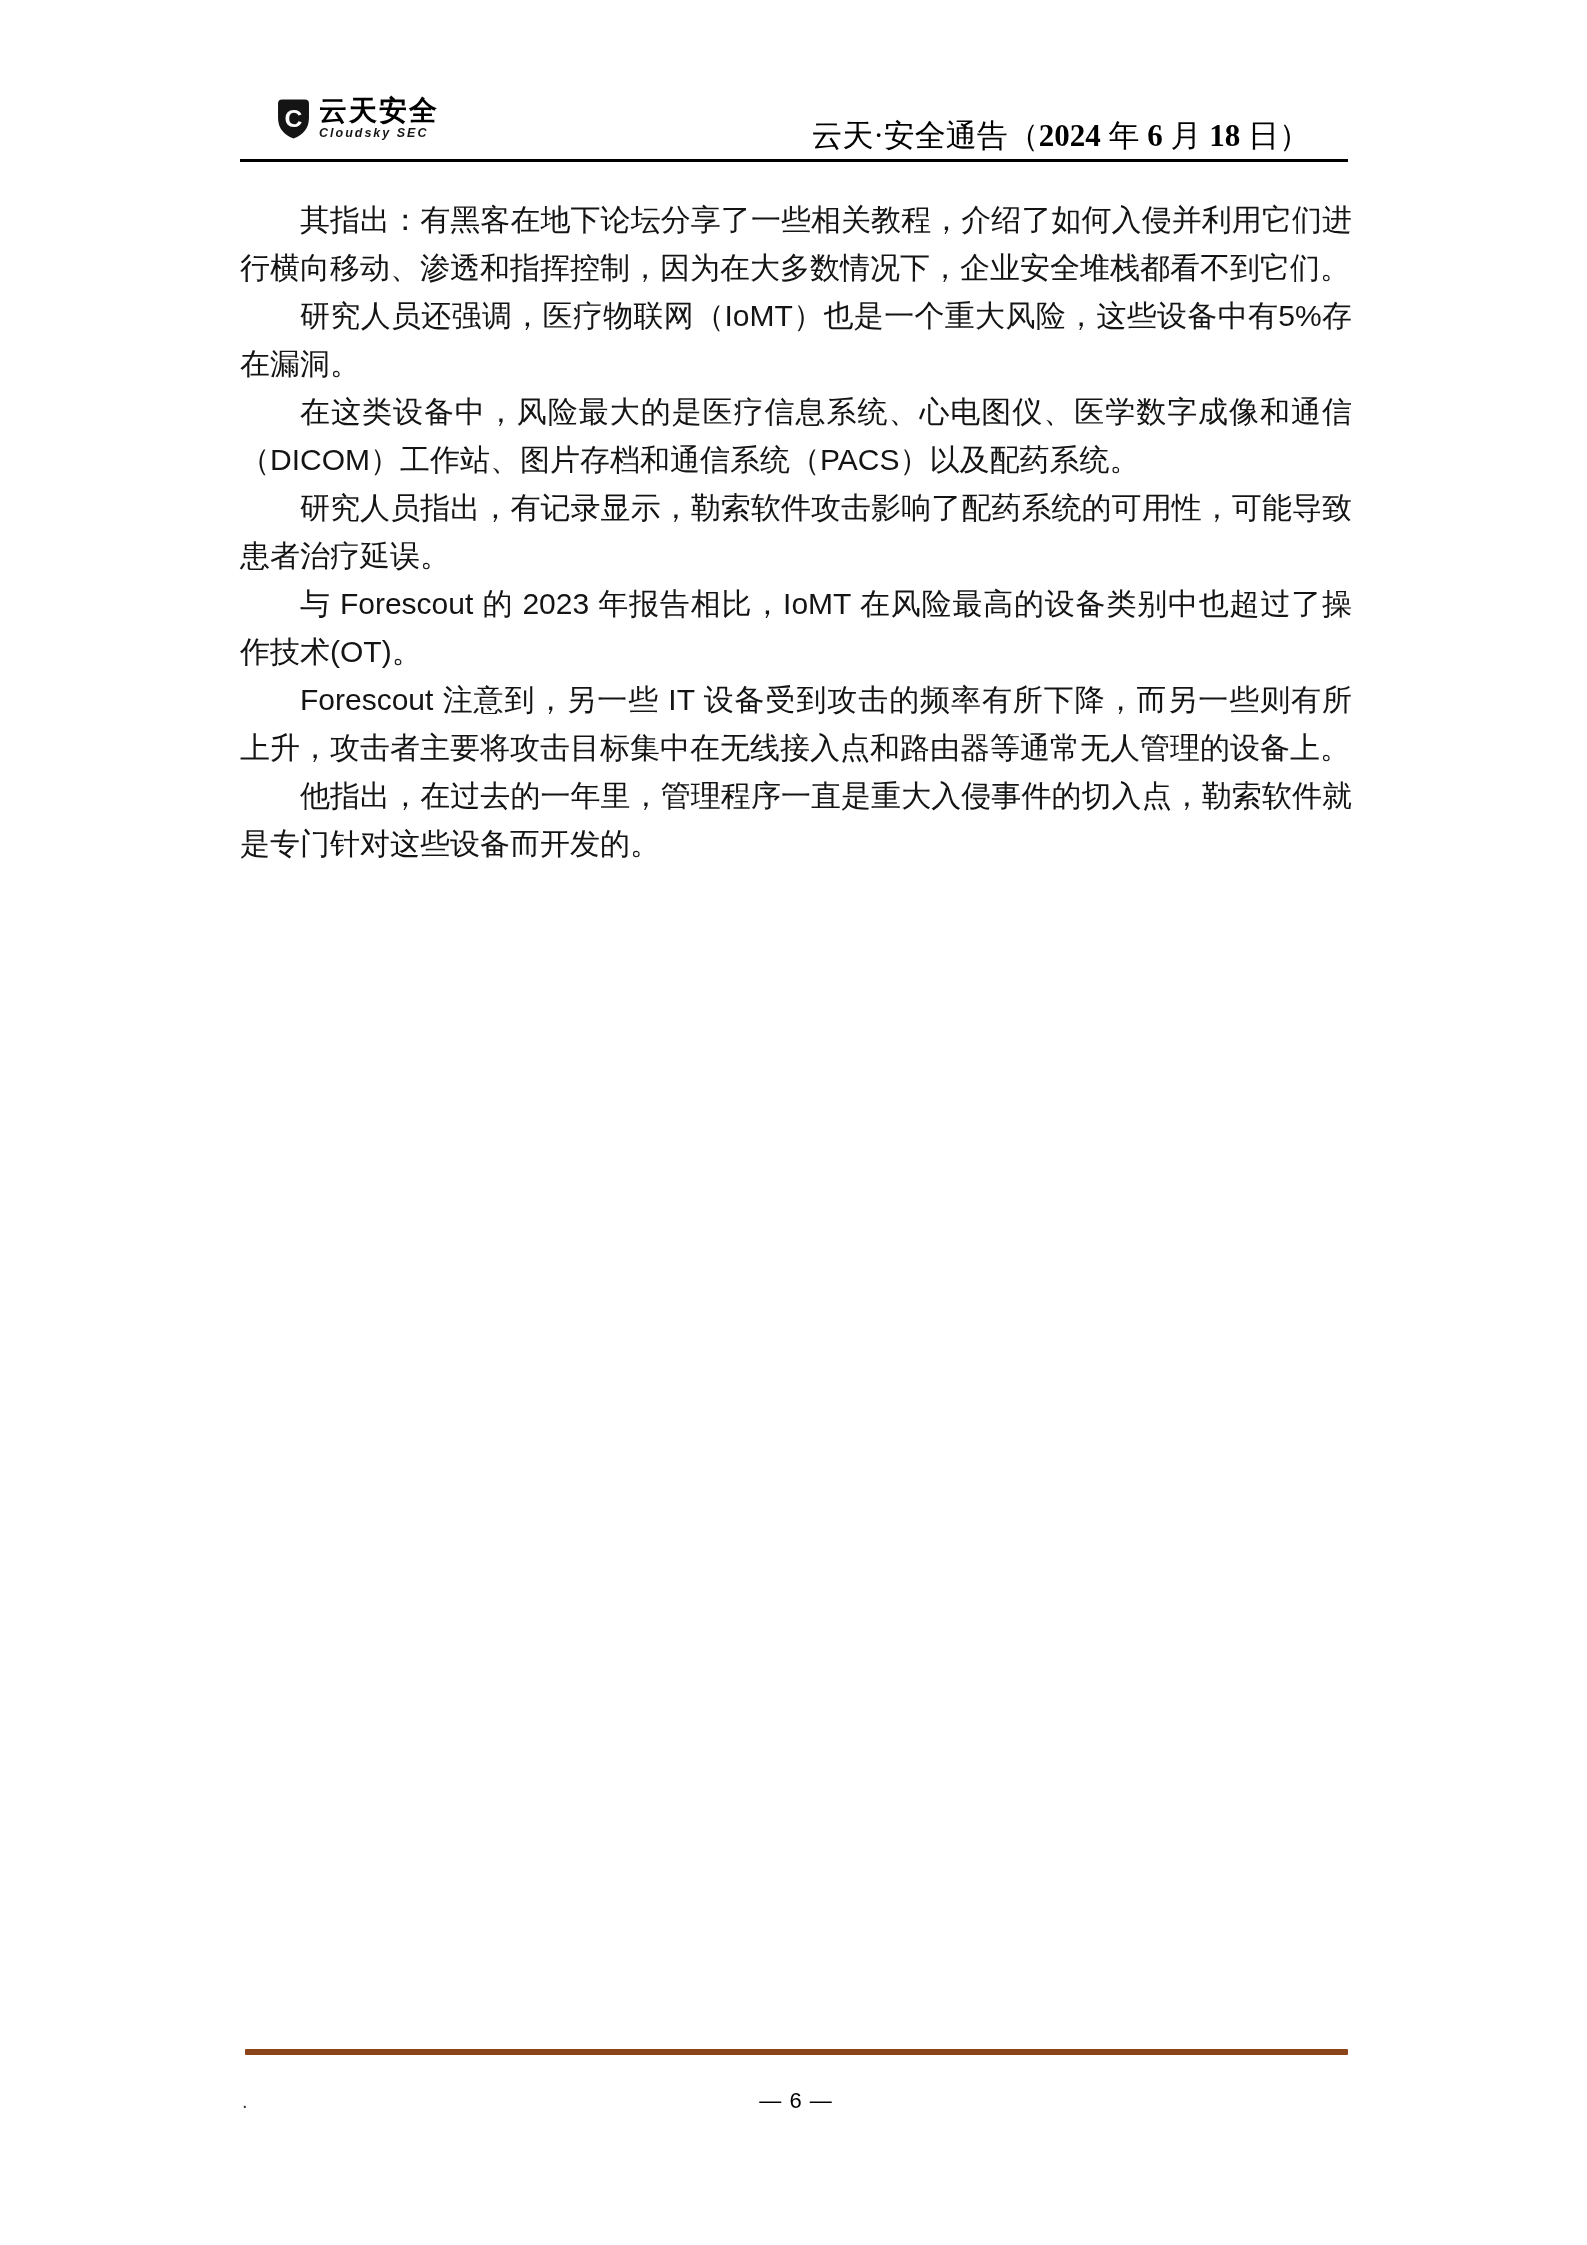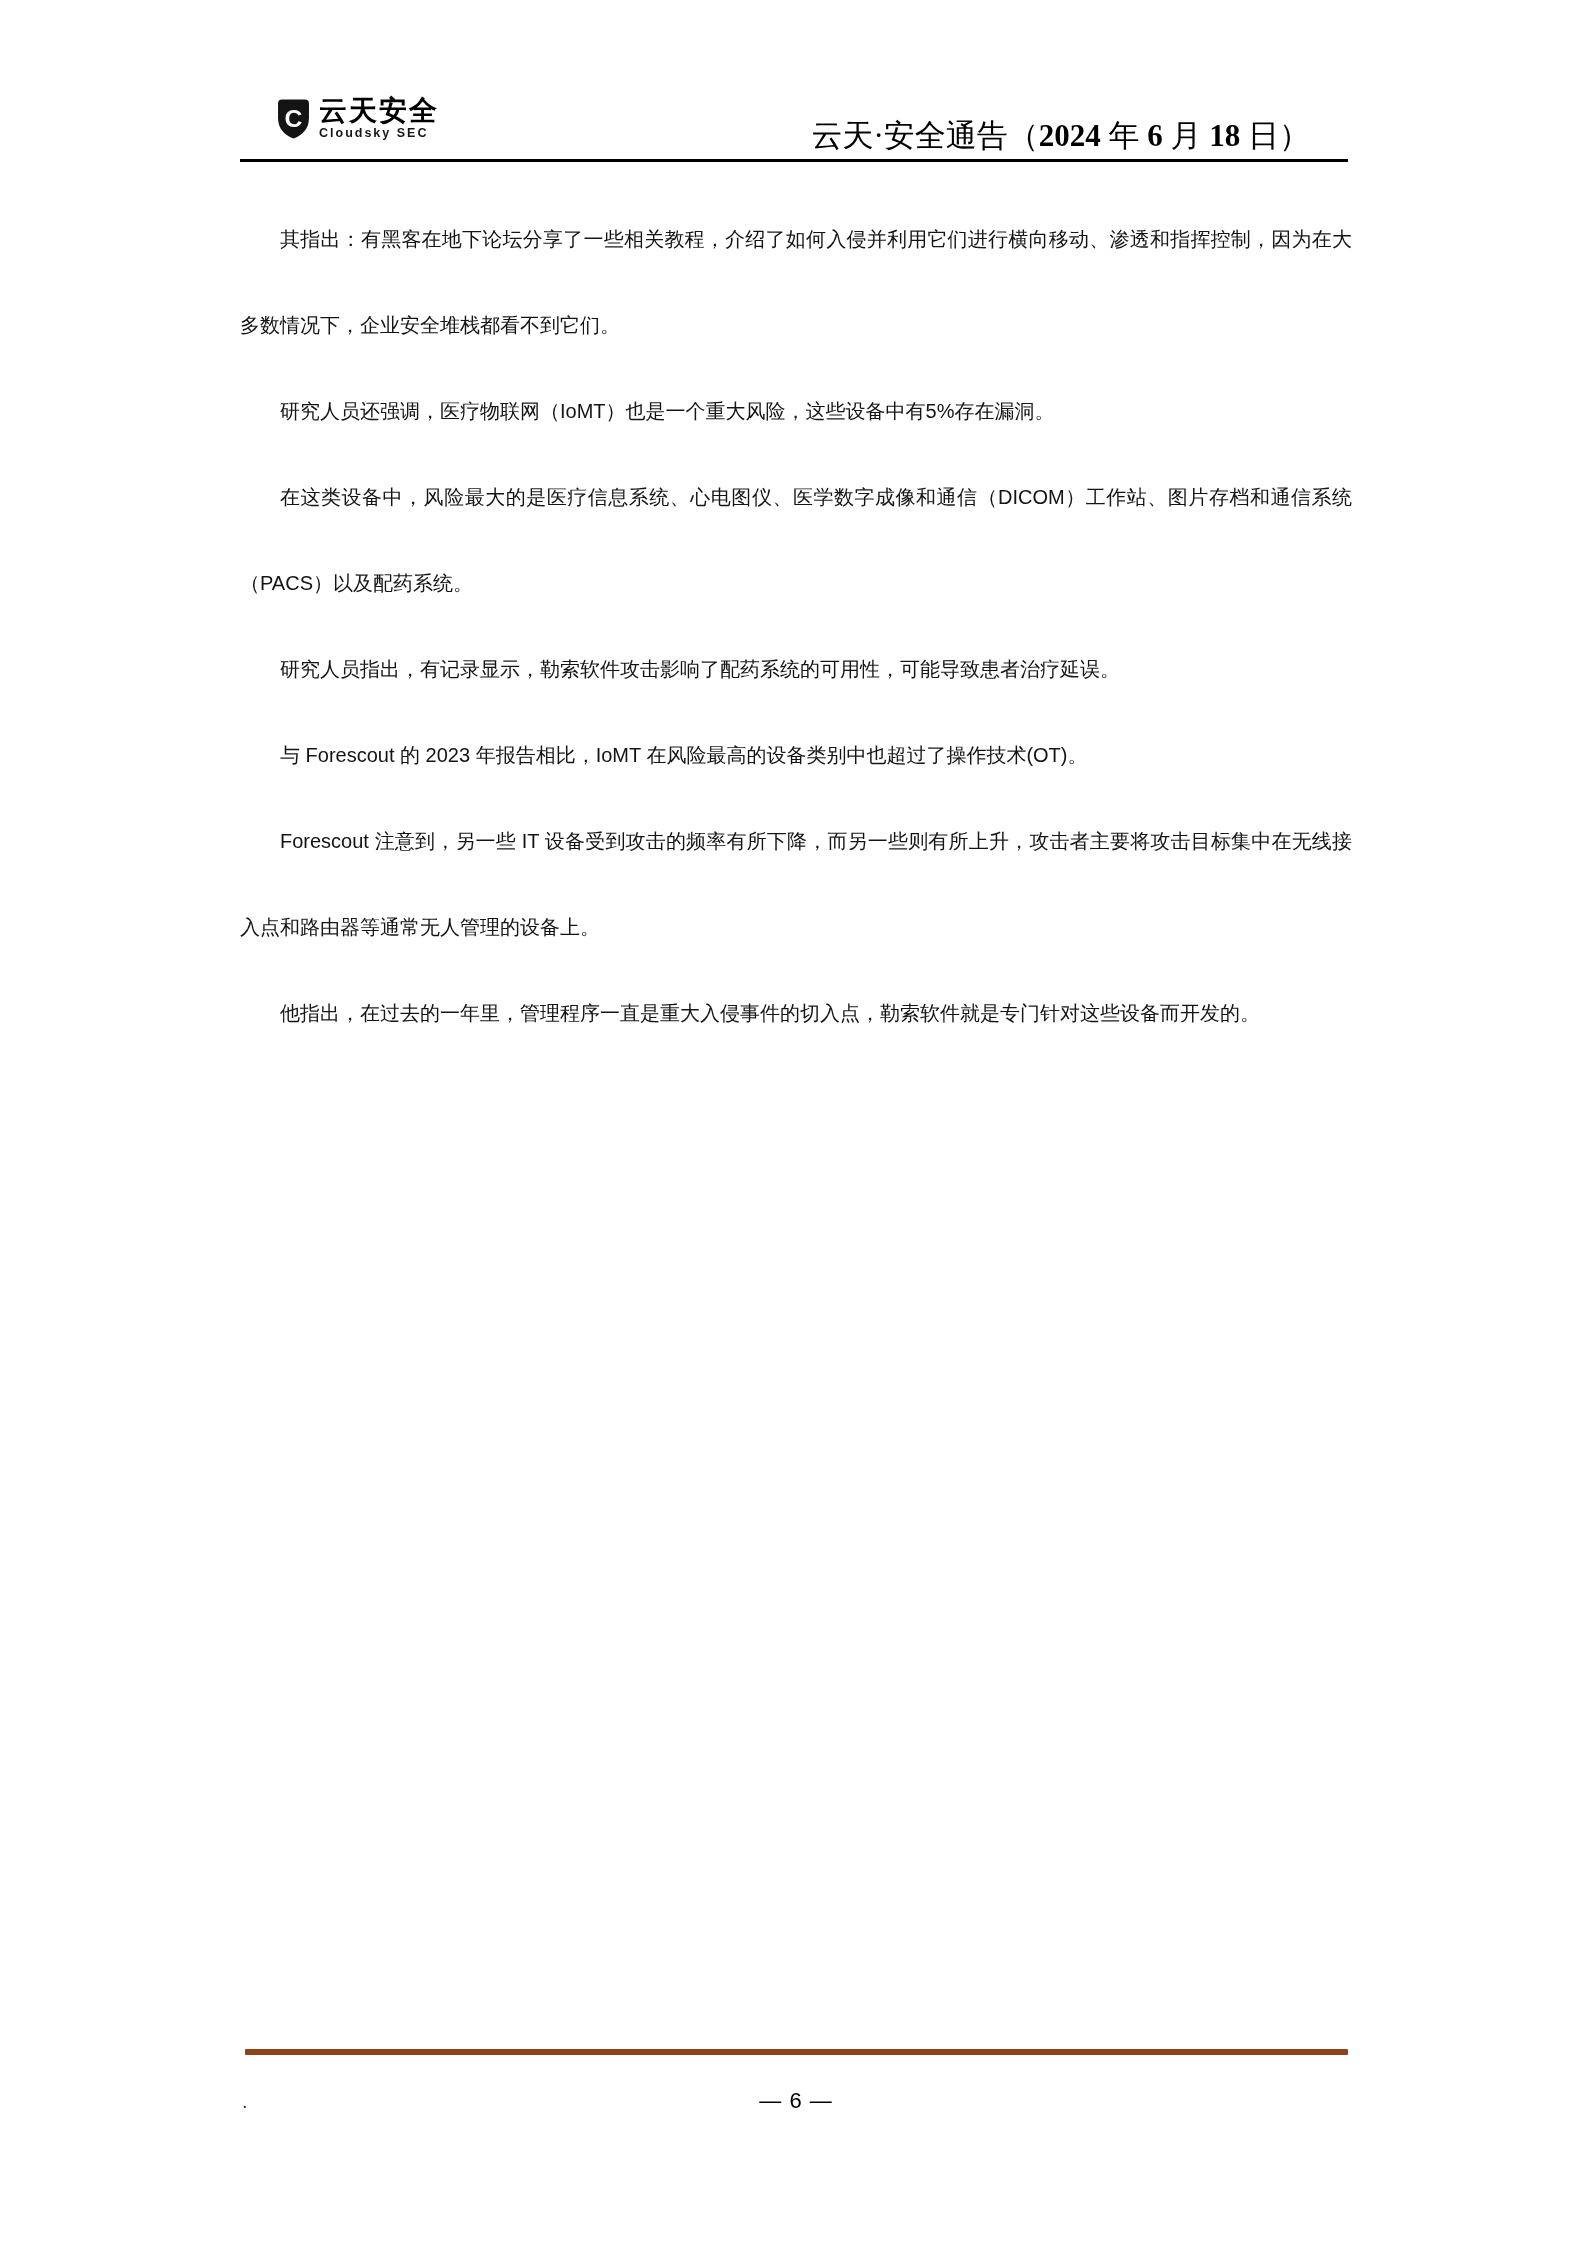--- a/index.html
+++ b/index.html
@@ -22,21 +22,21 @@
   .logo-shield { width: 33px; height: 42px; display: block; }
   .logo-text { margin-left: 9px; }
   .logo-cn {
     font-size: 28px; font-weight: 700; letter-spacing: 2px;
     line-height: 25px; color: #000000;
     font-family: Liberation Serif, serif;
   }
   .logo-en {
     margin-top: 3px;
     font-size: 12.5px; font-weight: 700; letter-spacing: 2px;
-    color: #161616; 
+    color: #161616; font-style: italic;
     font-family: "Liberation Sans", "DejaVu Sans", sans-serif;
   }
   .header-title {
     position: absolute;
     top: 118px; right: 277px;
     font-family: "Liberation Serif", "DejaVu Serif", serif;
     font-size: 31px; line-height: 36px; color: #000;
     white-space: nowrap;
     text-align: right;
   }
@@ -49,22 +49,22 @@
   }
 
   
   .doc-body {
     position: absolute;
     left: 240px; top: 196px;
     width: 1112px;
   }
   .doc-body p {
     margin: 0;
-    font-size: 20px;
-    line-height: 86px;
+    font-size: 30px;
+    line-height: 48px;
     text-indent: 2em;
     text-align: justify;
     color: #141414;
     font-family: "Liberation Sans", "DejaVu Sans", sans-serif;
   }
 
   
   .footer-rule {
     position: absolute;
     left: 245px; top: 2049px;

